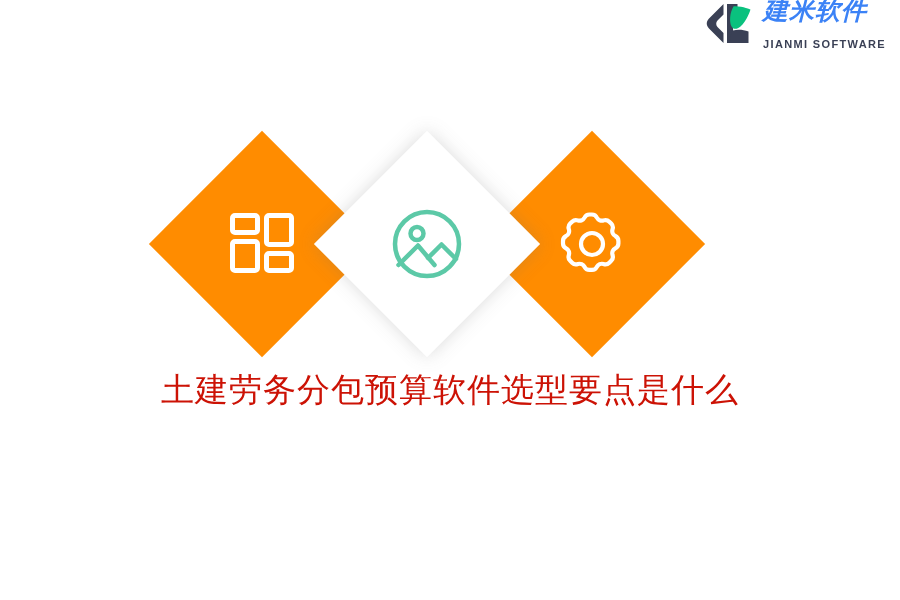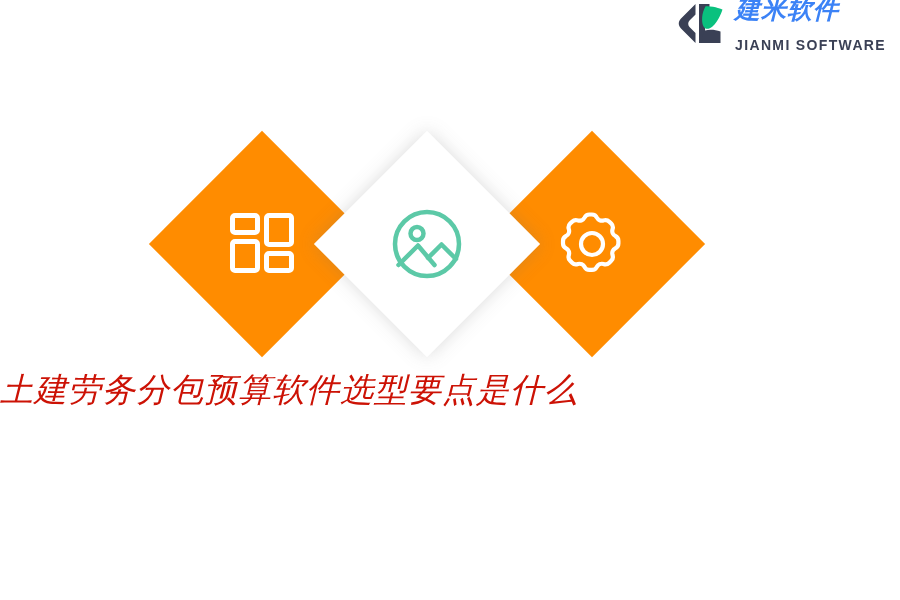--- a/index.html
+++ b/index.html
@@ -39,21 +39,21 @@
   }
   .brand-cn {
     font-size: 25px;
     font-weight: bold;
     color: #3b82f6;
     letter-spacing: 1px;
     font-family: "DejaVu Sans", "Liberation Sans", sans-serif;
     font-style: italic;
   }
   .brand-en {
-    font-size: 14px;
+    font-size: 11px;
     font-weight: bold;
     color: #3a4055;
     letter-spacing: 1.35px;
     margin-top: 16px;
     font-family: "Liberation Sans", sans-serif;
   }
 
   
   .diamond-row {
     position: absolute;
@@ -96,21 +96,21 @@
     background: #ff8c00;
     z-index: 2;
   }
 
   
   .title-block {
     position: absolute;
     left: 0;
     top: 366px;
     width: 900px;
-    font-style: italic;
+    text-align: center;
   }
   .title-line {
     color: #cc1205;
     font-size: 33px;
     font-weight: normal;
     line-height: 47px;
     letter-spacing: 1px;
     font-family: "DejaVu Sans", "Liberation Sans", sans-serif;
     white-space: nowrap;
   }

